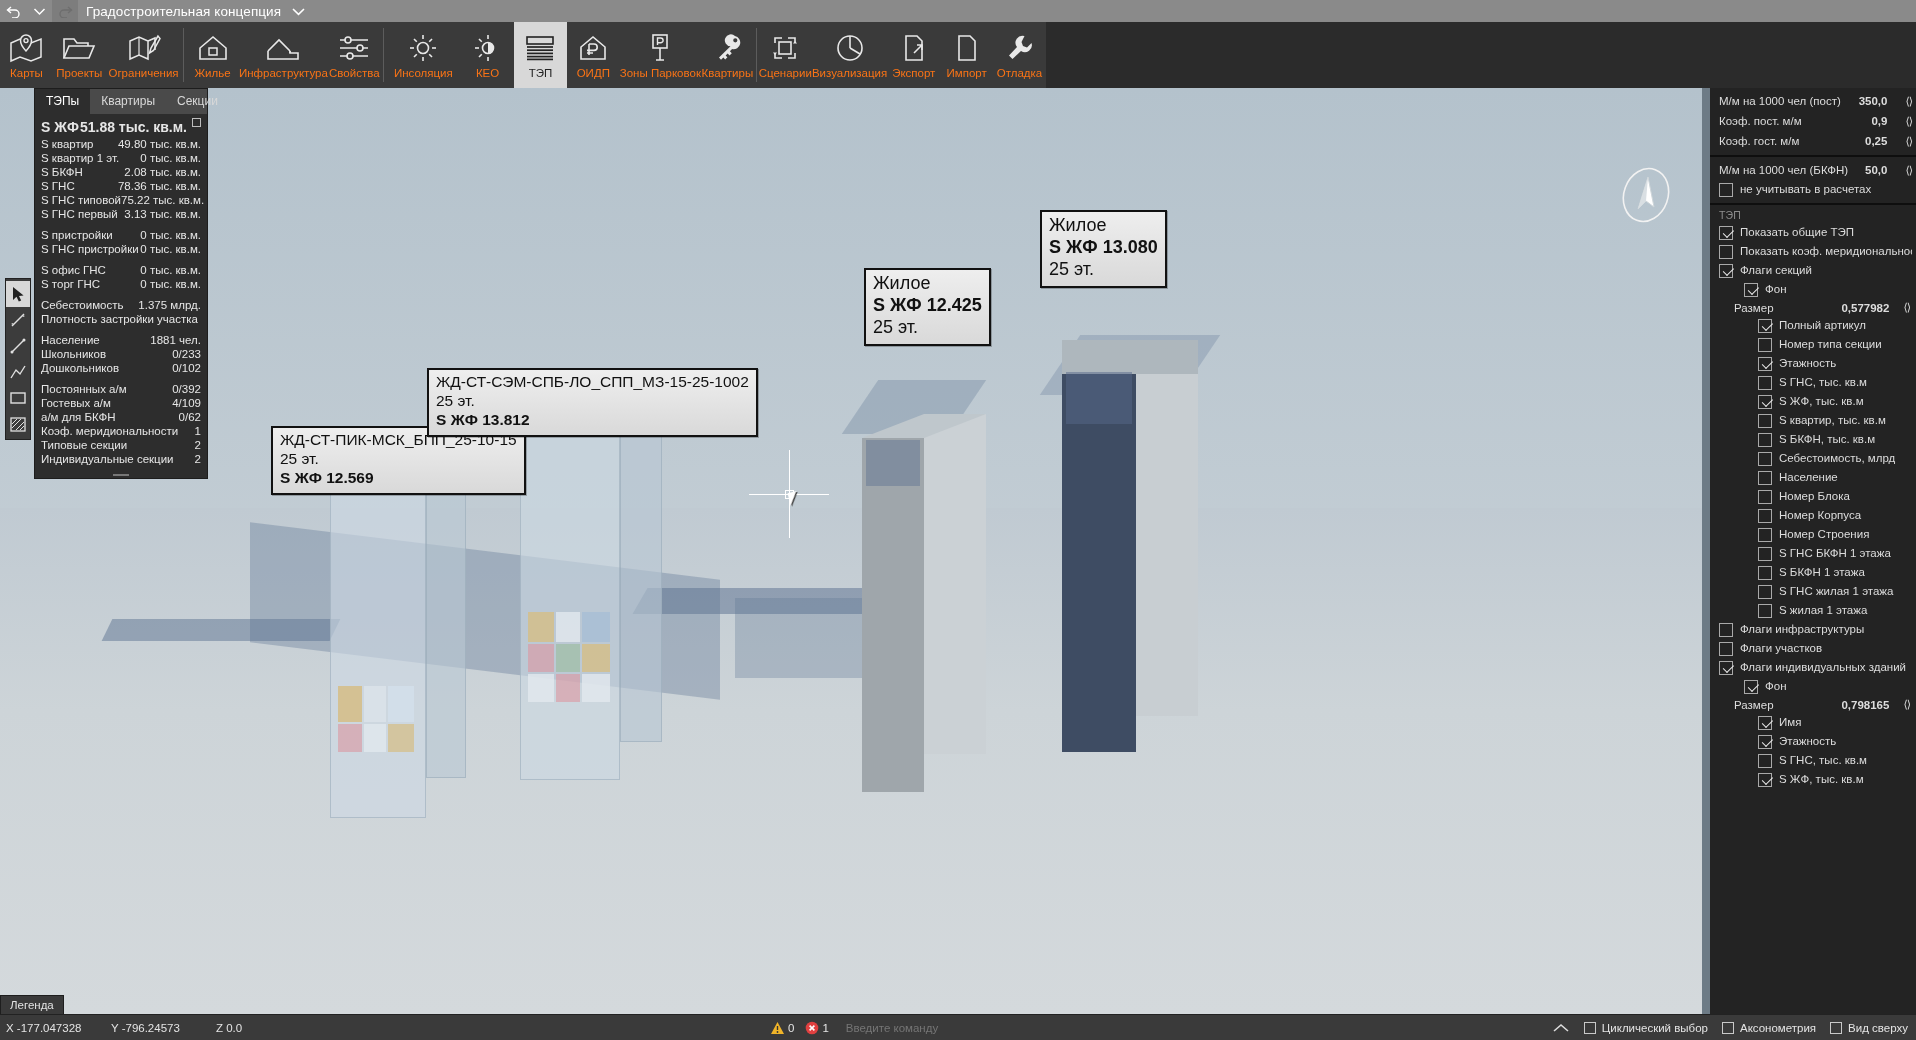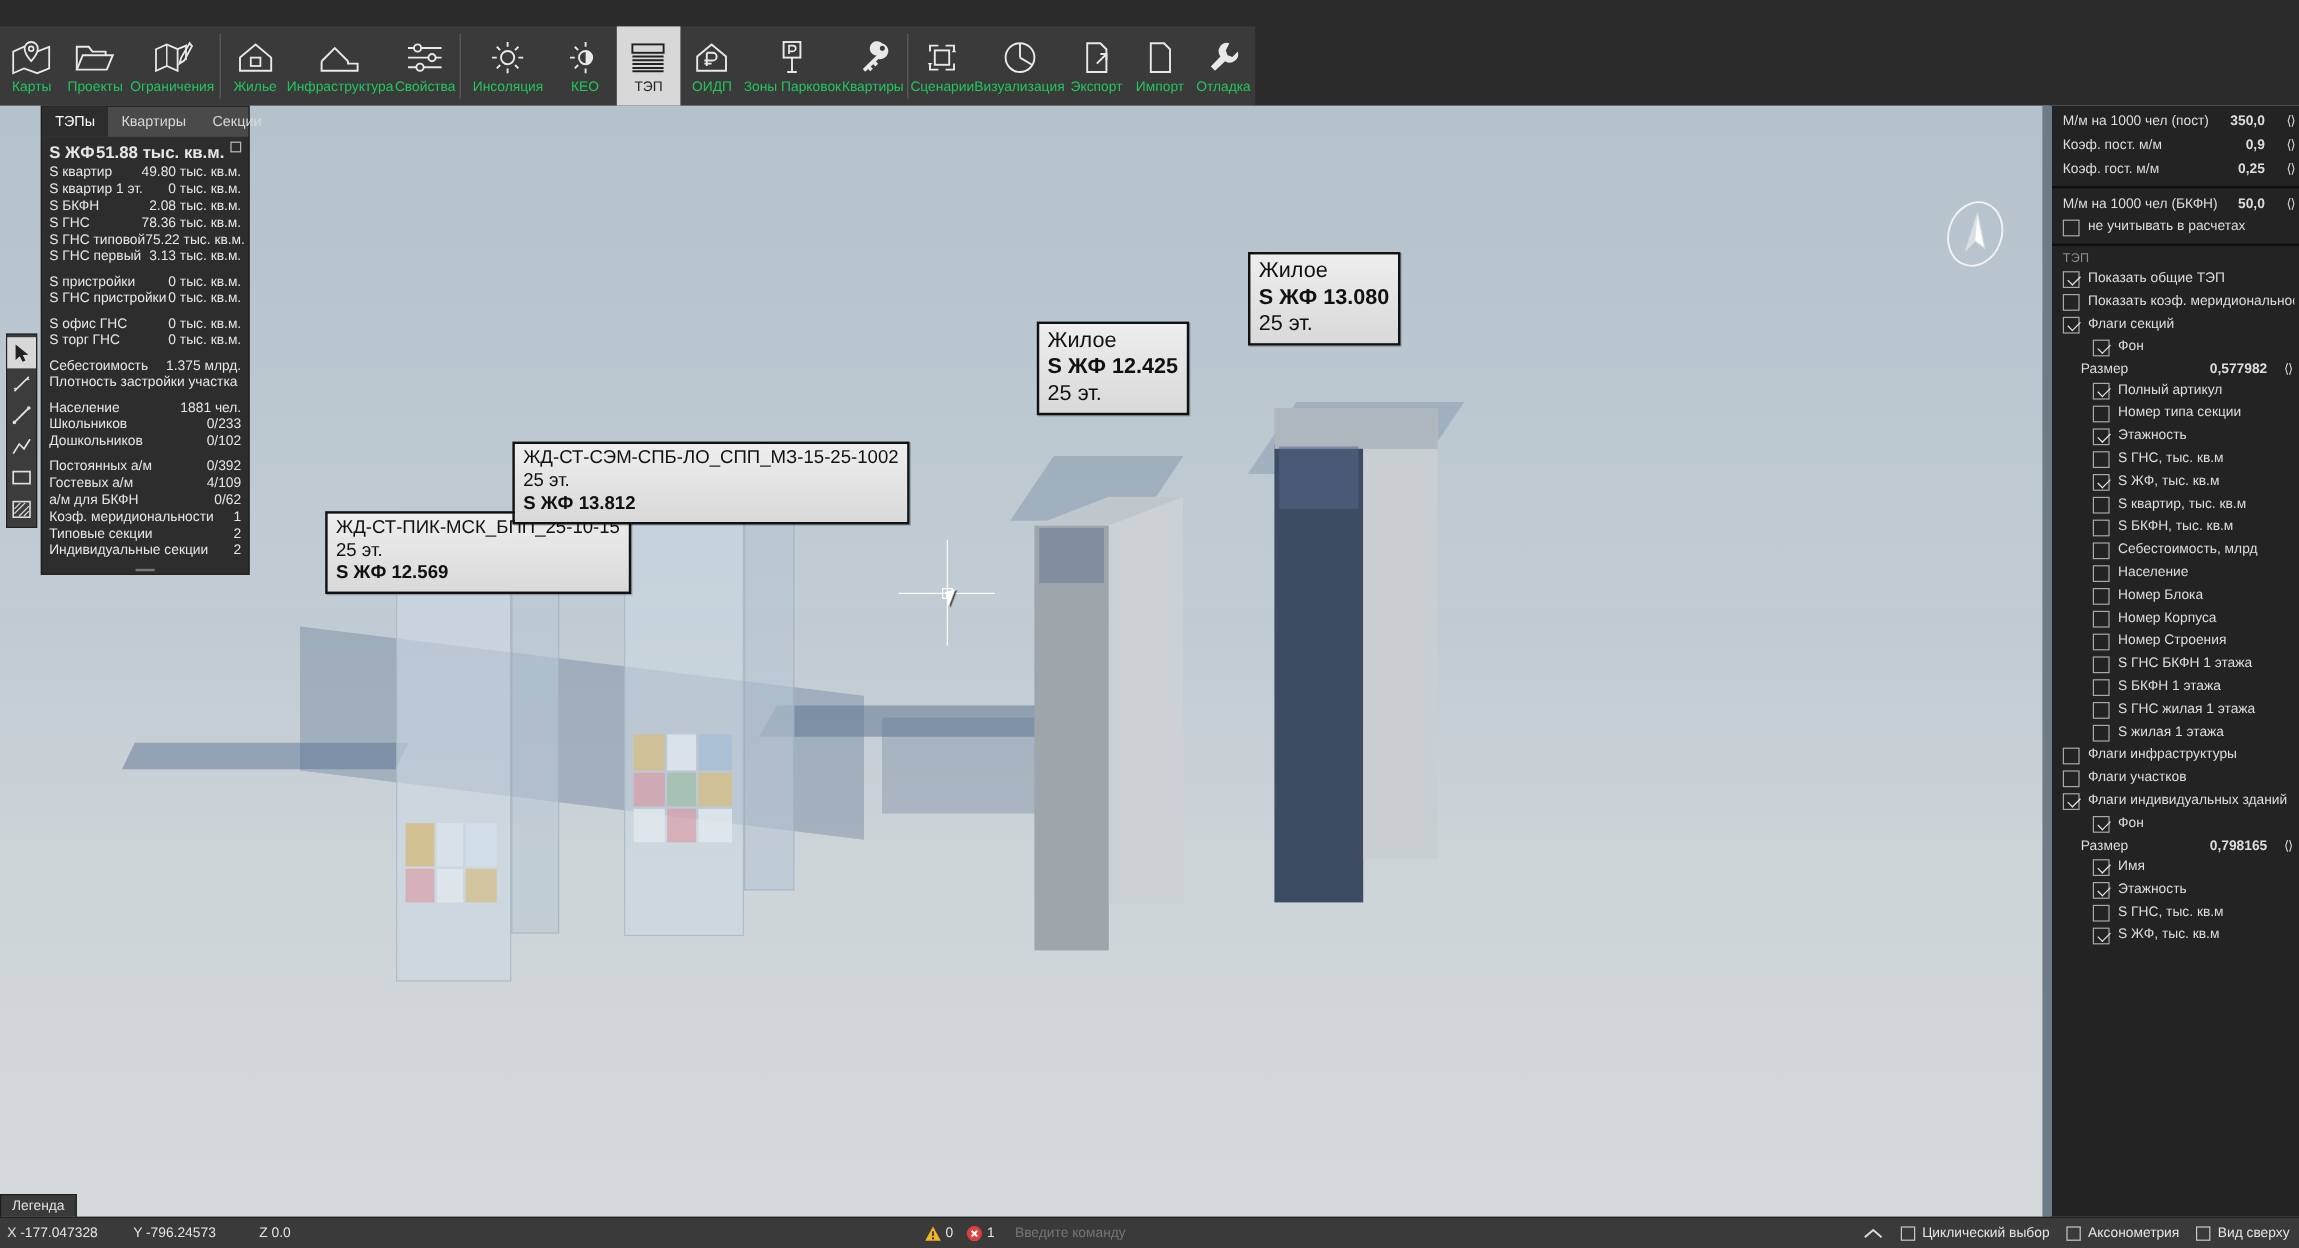--- a/index.html
+++ b/index.html
@@ -27,21 +27,21 @@
   .tb-caret { margin-left: 10px; font-size: 11px; }
 
   
   #ribbon {
     position: absolute; left: 0; top: 22px; width: 1046px; height: 66px;
     background: #3a3a3a; display: flex; align-items: stretch;
   }
   .rb-item {
     width: 63px; display: flex; flex-direction: column;
     align-items: center; justify-content: flex-start;
-    padding-top: 9px; color: #22c55e; position: relative;
+    padding-top: 9px; color: #f97316; position: relative;
   }
   .rb-item.wide { width: 90px; }
   .rb-item.active { background: #d8d8d8; color: #222; }
   .rb-item .ico { height: 34px; display: flex; align-items: center; justify-content: center; }
   .rb-item .lbl { font-size: 11.5px; margin-top: 2px; white-space: nowrap; }
   .rb-div { width: 1px; background: #5c5c5c; margin: 6px 2px; }
   svg { display: block; }
 
   
   #viewport {
@@ -124,21 +124,21 @@
   #sb-scrollcol { position: absolute; left: -8px; top: 0; width: 8px; height: 926px; background: #6d7b86; }
   .sb-sect { border-bottom: 2px solid #0e0e0e; padding: 3px 0 4px 0; }
   .sb-kv { display: flex; align-items: center; justify-content: space-between;
            padding: 3px 4px 3px 9px; line-height: 14px; }
   .sb-kv .k { font-size: 11.5px; }
   .sb-kv .rt { display: flex; align-items: center; gap: 18px; }
   .sb-kv .v { font-weight: bold; font-size: 11.5px; }
   .spin { color: #d8d8d8; font-size: 11px; letter-spacing: -1px; }
   .sb-row { display: flex; align-items: center; padding: 2px 4px 2px 9px; line-height: 15px; }
   .sb-row.i1 { padding-left: 22px; margin-left: 12px; }
-  .sb-row.i2 { padding-left: 34px; }
+  .sb-row.i2 { padding-left: 48px; }
   .cb { width: 14px; height: 14px; border: 1px solid #a9a9a9; margin-right: 7px;
         flex: 0 0 14px; position: relative; background: transparent; }
   .cb.on::after {
     content: ""; position: absolute; left: 2px; top: 1px; width: 9px; height: 5px;
     border-left: 1.6px solid #e8e8e8; border-bottom: 1.6px solid #e8e8e8;
     transform: rotate(-45deg) translate(0px, 2px);
   }
   .sb-cap { color: #8e8e8e; font-size: 10.5px; padding: 2px 0 2px 9px; letter-spacing: .2px; }
   .sb-size { display: flex; align-items: center; justify-content: space-between;
              padding: 2px 6px 2px 24px; }
@@ -167,20 +167,45 @@
   }
   .st-right { margin-left: auto; display: flex; align-items: center; gap: 14px; padding-right: 8px; }
   .st-right .it { display: flex; align-items: flex-start; gap: 6px; }
   .sq { width: 12px; height: 12px; border: 1px solid #c9c9c9; }
 </style>
 </head>
 <body>
 
 <div id="app">
 
+  <div id="titlebar">
+    <div class="tb-btn">
+      <svg width="15" height="13" viewBox="0 0 15 13">
+          <path d="M5 2 L1.5 5 L5 8" fill="none" stroke="#fff" stroke-width="1.4"></path>
+          <path d="M1.8 5 H9 a4 4 0 0 1 0 8 H6" fill="none" stroke="#fff" stroke-width="1.4"></path>
+        </svg>
+    </div>
+    <div class="tb-btn">
+      <svg width="13" height="9" viewBox="0 0 13 9">
+          <path d="M1.5 2 L6.5 7 L11.5 2" fill="none" stroke="#fff" stroke-width="1.5"></path>
+        </svg>
+    </div>
+    <div class="tb-btn dim">
+      <svg width="15" height="13" viewBox="0 0 15 13">
+          <path d="M10 2 L13.5 5 L10 8" fill="none" stroke="#6e6e6e" stroke-width="1.4"></path>
+          <path d="M13.2 5 H6 a4 4 0 0 0 0 8 H9" fill="none" stroke="#6e6e6e" stroke-width="1.4"></path>
+        </svg>
+    </div>
+    <div id="tb-title">Градостроительная концепция</div>
+    <div class="tb-caret">
+      <svg width="15" height="9" viewBox="0 0 15 9">
+          <path d="M2 2 L7.5 7.4 L13 2" fill="none" stroke="#fff" stroke-width="1.6"></path>
+        </svg>
+    </div>
+  </div>
 
   <div id="ribbon">
 
     <div class="rb-item">
       <span class="ico">
         <svg width="34" height="30" viewBox="0 0 34 30">
           <path d="M2 10 L11 6 L22 10 L32 6 V24 L22 28 L11 24 L2 28 Z" fill="none" stroke="#e8e8e8" stroke-width="1.5"></path>
           <path d="M17 2 a5.5 5.5 0 0 1 5.5 5.5 c0 4.5 -5.5 10.5 -5.5 10.5 s-5.5 -6 -5.5 -10.5 A5.5 5.5 0 0 1 17 2 Z" fill="#3a3a3a" stroke="#e8e8e8" stroke-width="1.5"></path>
           <circle cx="17" cy="7.6" r="2" fill="none" stroke="#e8e8e8" stroke-width="1.4"></circle>
         </svg>

